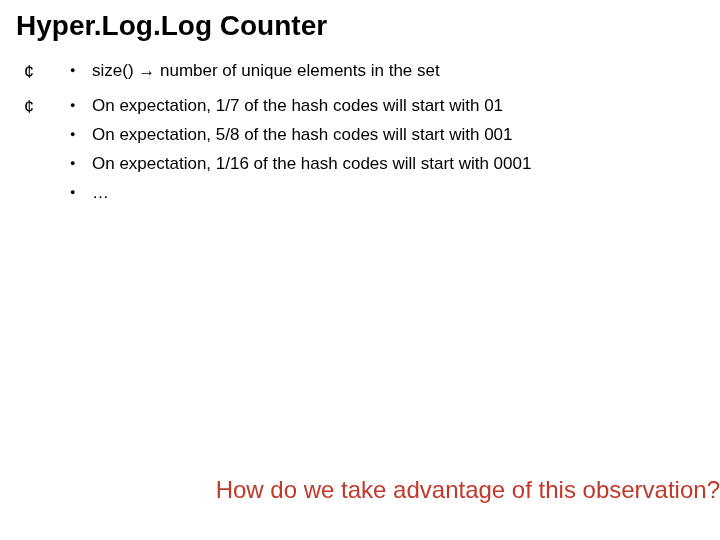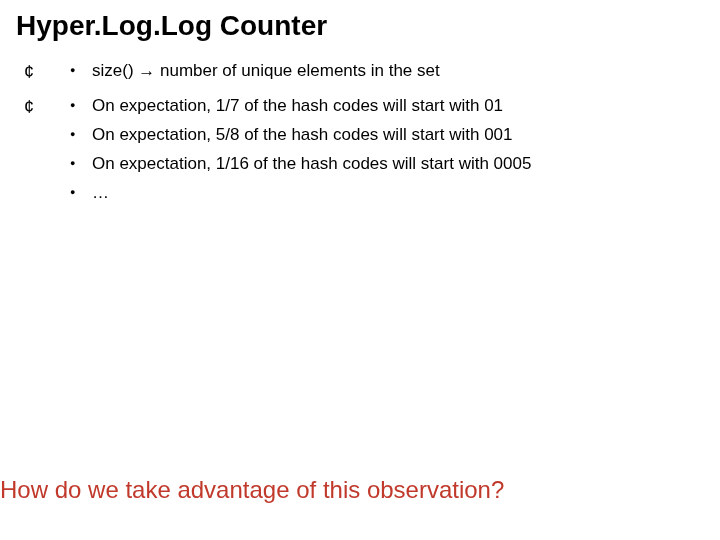--- a/index.html
+++ b/index.html
@@ -59,41 +59,41 @@
     position: absolute;
     left: 0;
     top: 4px;
     font-size: 9px;
   }
   .question {
     position: absolute;
     bottom: 36px;
     left: 0;
     width: 100%;
-    text-align: left;
+    text-align: right;
     font-size: 24px;
     color: #c0392b;
   }
 </style>
 </head>
 <body>
 
 <div class="slide">
   <div class="title">Hyper.Log.Log Counter</div>
 
   <ul class="level1">
     <li>
       <ul class="level2">
         <li>size() → number of unique elements in the set</li>
       </ul>
     </li>
     <li>
       <ul class="level2">
         <li>On expectation, 1/7 of the hash codes will start with 01</li>
         <li>On expectation, 5/8 of the hash codes will start with 001</li>
-        <li>On expectation, 1/16 of the hash codes will start with 0005</li>
+        <li>On expectation, 1/16 of the hash codes will start with 0001</li>
         <li>…</li>
       </ul>
     </li>
   </ul>
 
   <div class="question">How do we take advantage of this observation?</div>
 </div>
 
 </body></html>

